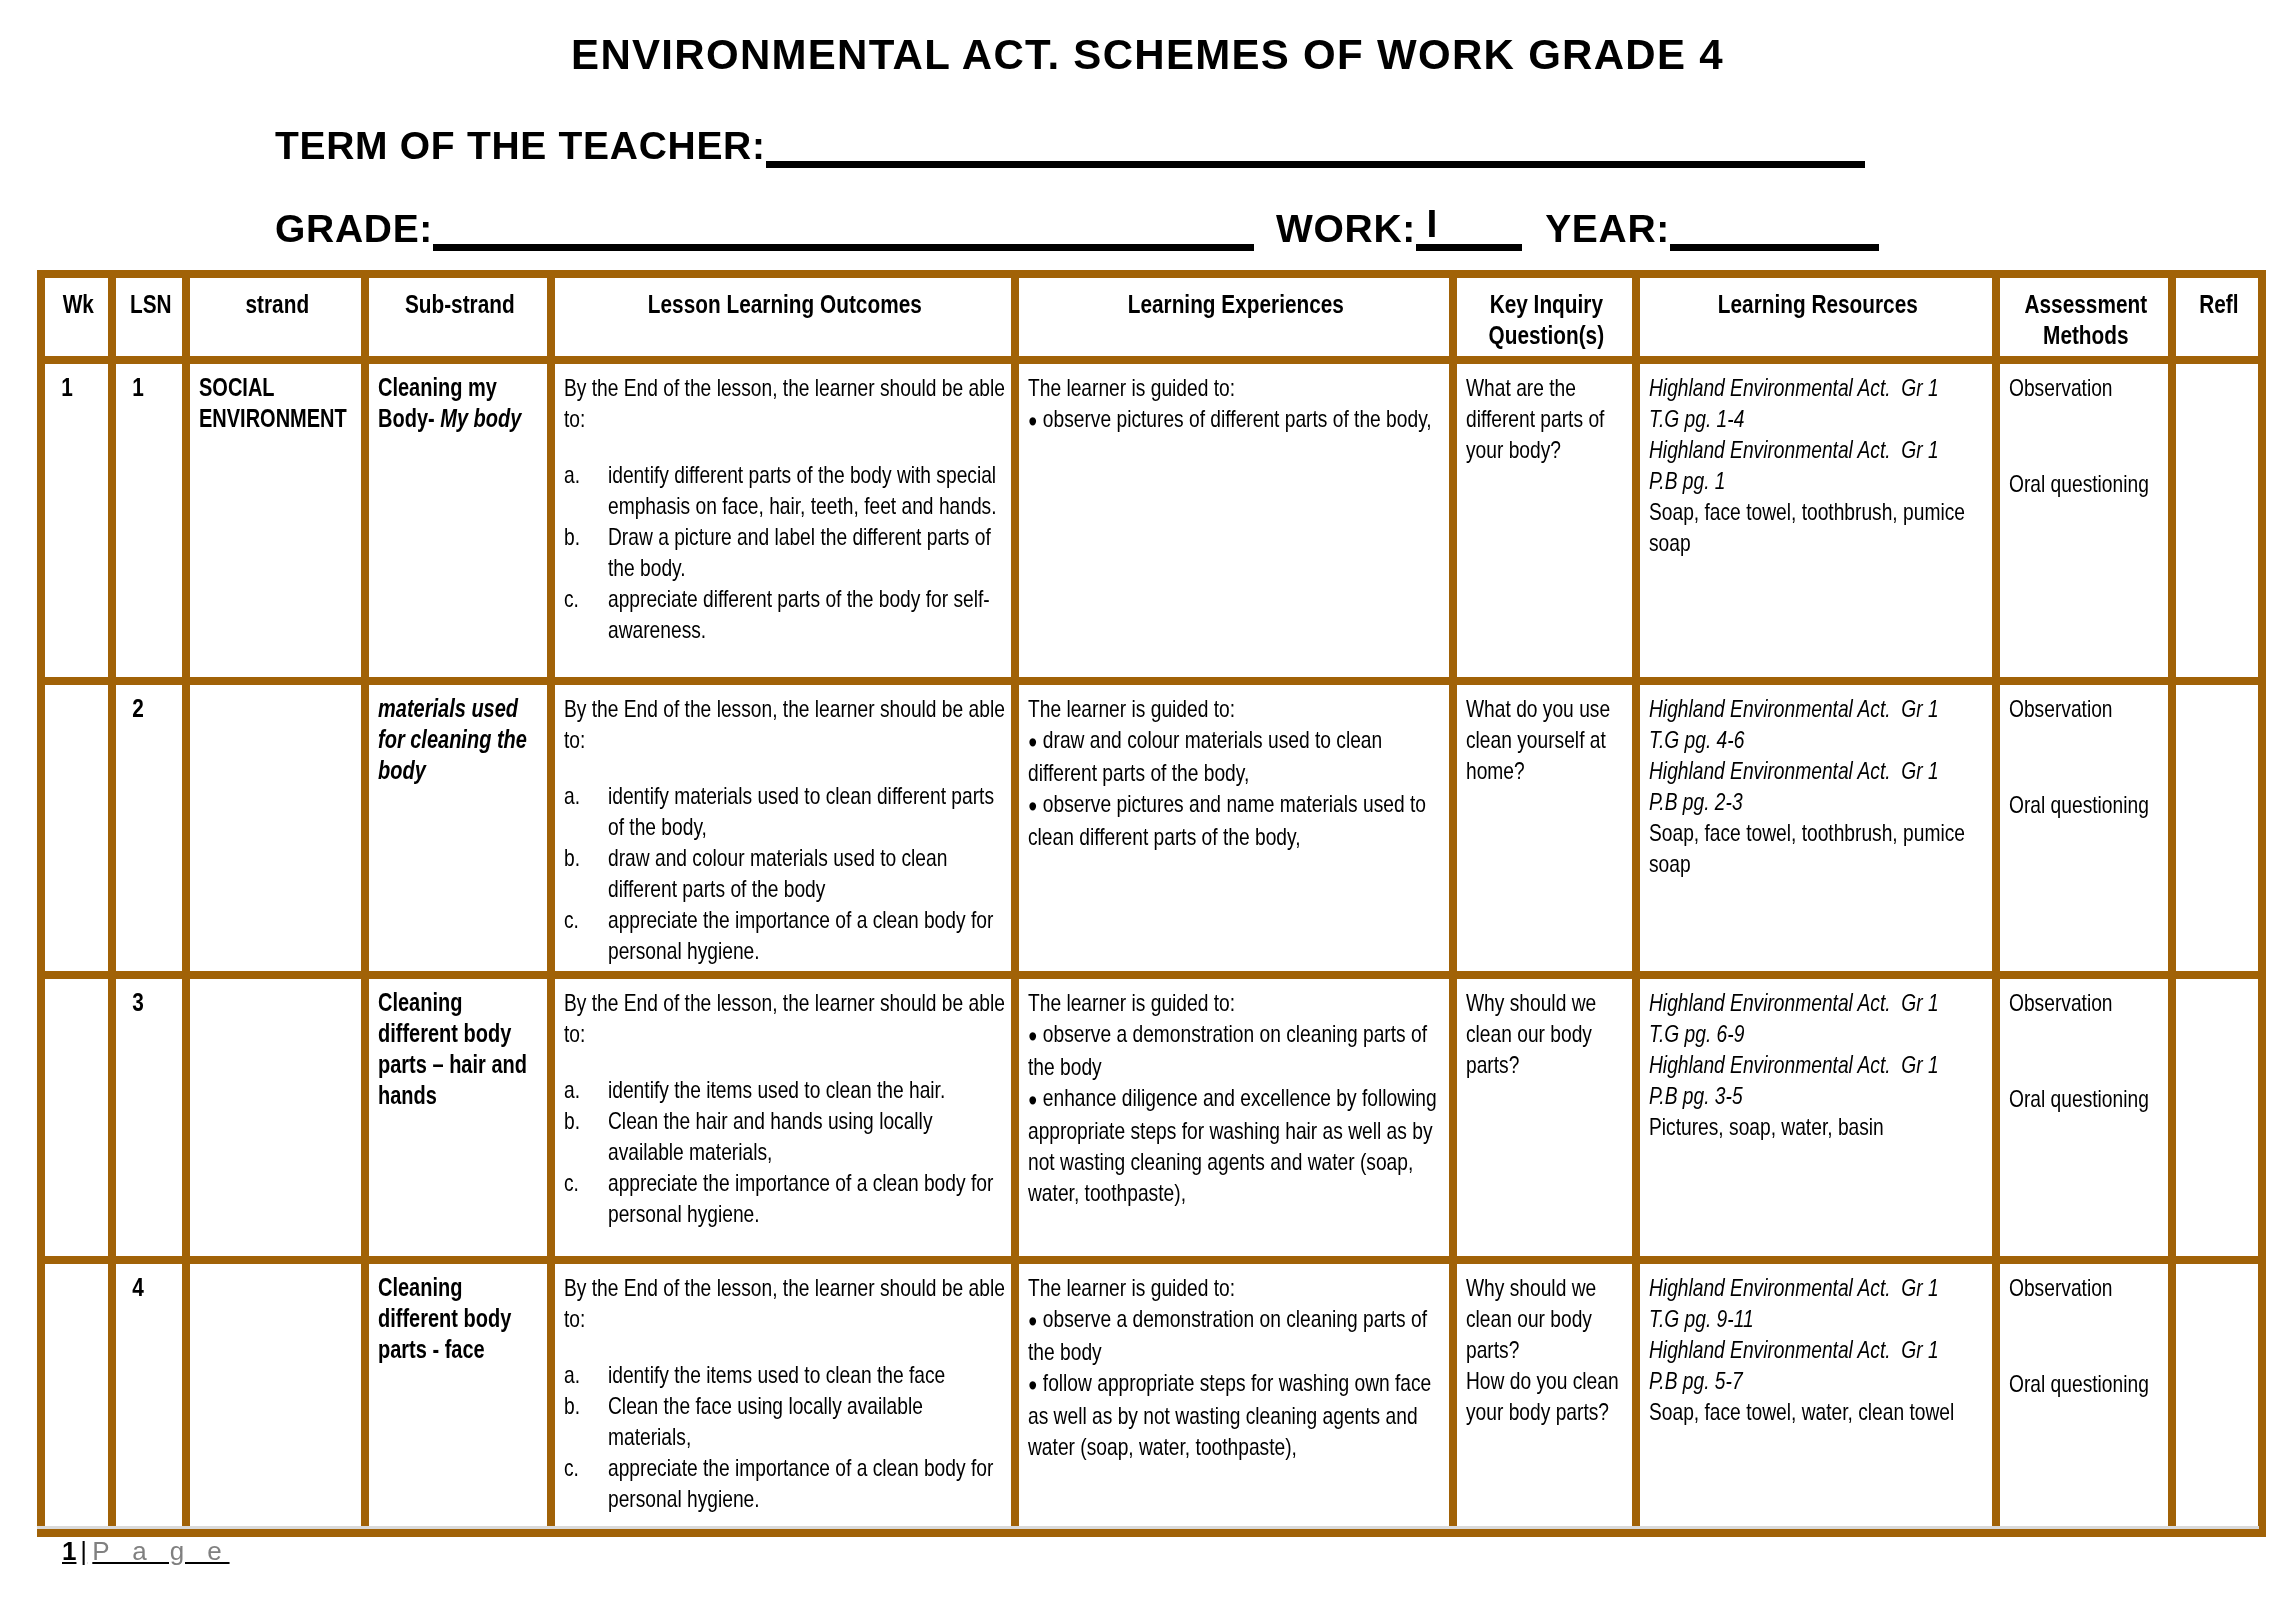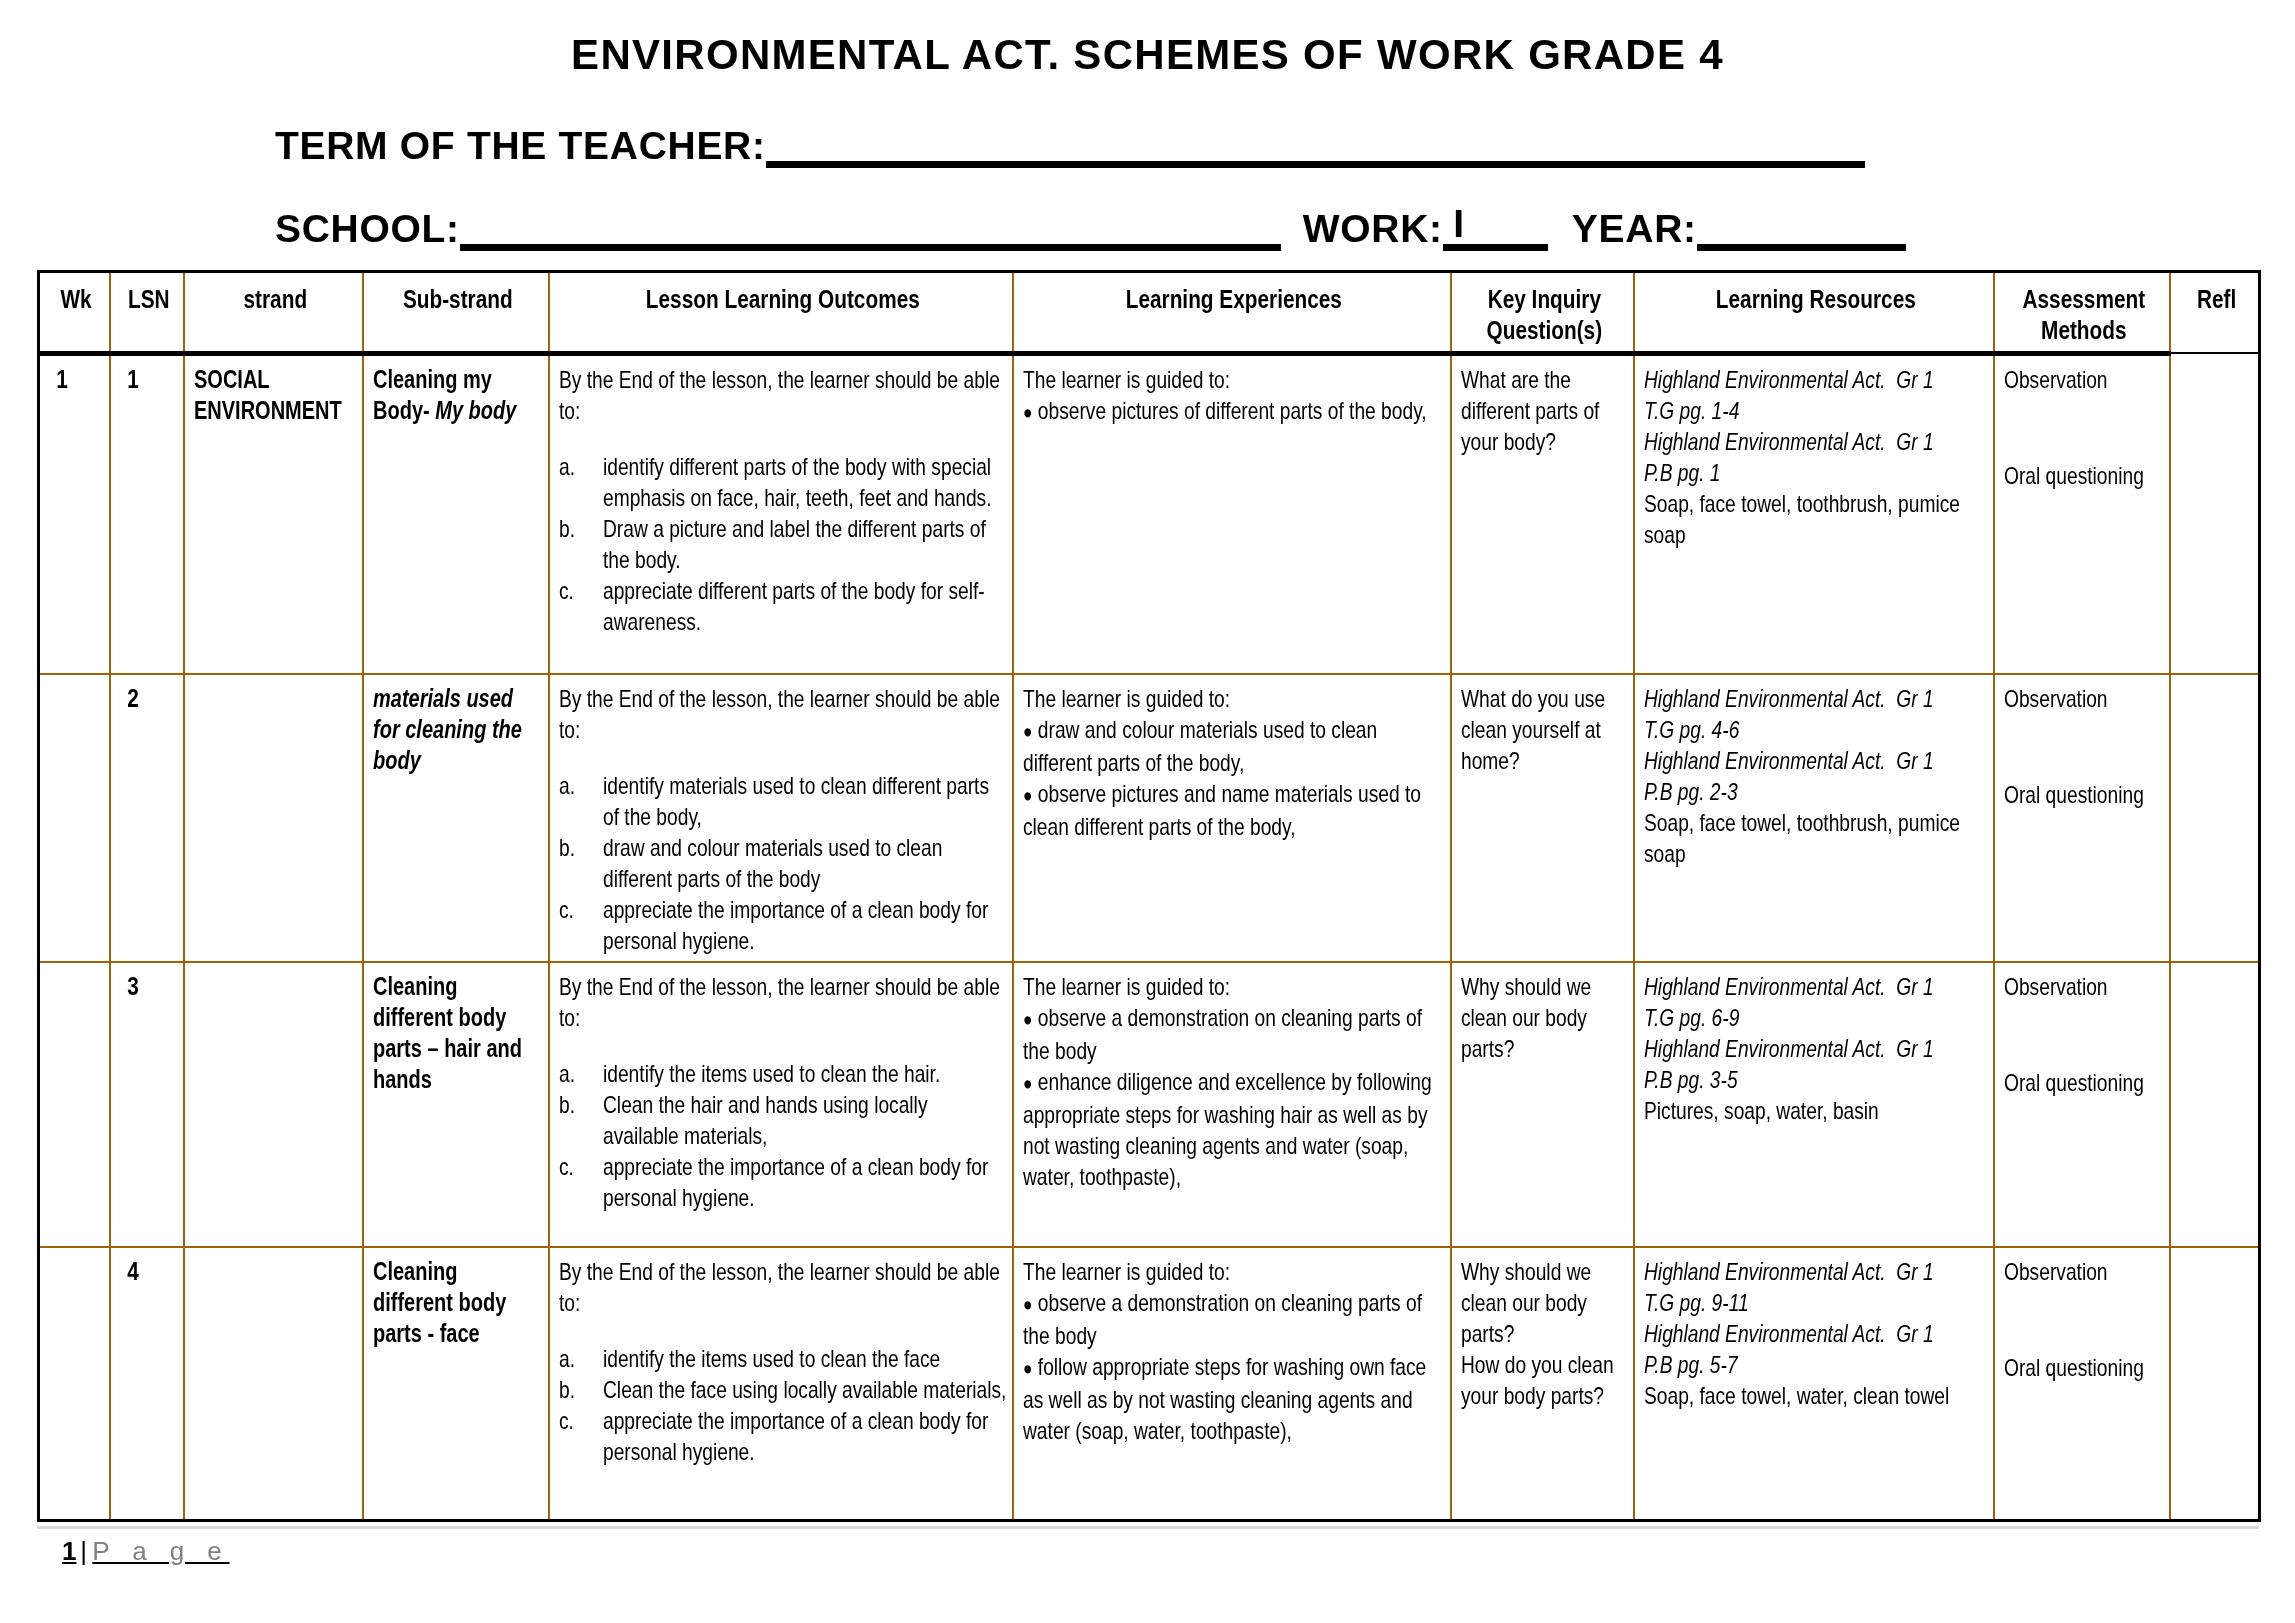--- a/index.html
+++ b/index.html
@@ -20,21 +20,21 @@
   .blank-school{width:821px;margin-right:22px;}
   .term-i{display:inline-block;border-bottom:7.2px solid #000;height:42px;vertical-align:bottom;padding:0 6.5px 0 10.5px;}
   .blank-term{width:77px;margin-right:23.6px;}
   .blank-year{width:209px;}
   
   #sow-table{
     position:absolute;top:270px;left:37px;width:2222px;
     border-collapse:collapse;table-layout:fixed;border:3.9px solid #000;
   }
   #sow-table th,#sow-table td{
-    border:2px solid #a16207;vertical-align:top;padding:7.9px 5.2px 5.2px 9.2px;overflow:hidden;
+    border:8px solid #a16207;vertical-align:top;padding:7.9px 5.2px 5.2px 9.2px;overflow:hidden;
   }
   #sow-table thead th{
     border-bottom:5.9px solid #000;font-size:26px;font-weight:bold;line-height:31px;padding-top:10.5px;
   }
   #sow-table thead th:last-child{border-bottom:2px solid #000;}
   #sow-table td{font-size:24px;line-height:31px;font-weight:normal;}
   
   .cz{width:125%;transform:scaleX(0.8);transform-origin:0 0;}
   .czc{width:125%;transform:scaleX(0.8);transform-origin:0 0;text-align:center;}
   .num{font-weight:bold;font-size:26px;padding-left:9.2px;}
@@ -59,21 +59,21 @@
 </head>
 <body>
 
 <div class="doc-title">ENVIRONMENTAL ACT. SCHEMES OF WORK GRADE 4</div>
 
 <div class="form-line" id="teacher-line">
   <span>TERM OF THE TEACHER:</span><span class="blank blank-teacher"></span>
 </div>
 
 <div class="form-line" id="school-line">
-  <span>SCHOOL:</span><span class="blank blank-school"></span><span>WORK:</span><span class="term-i">I</span><span class="blank blank-term"></span><span>YEAR:</span><span class="blank blank-year"></span>
+  <span>GRADE:</span><span class="blank blank-school"></span><span>WORK:</span><span class="term-i">I</span><span class="blank blank-term"></span><span>YEAR:</span><span class="blank blank-year"></span>
 </div>
 
 <table id="sow-table">
   <colgroup>
     <col style="width:71px">
       <col style="width:74px">
       <col style="width:179px">
       <col style="width:186px">
     <col style="width:464px">
       <col style="width:438px">

